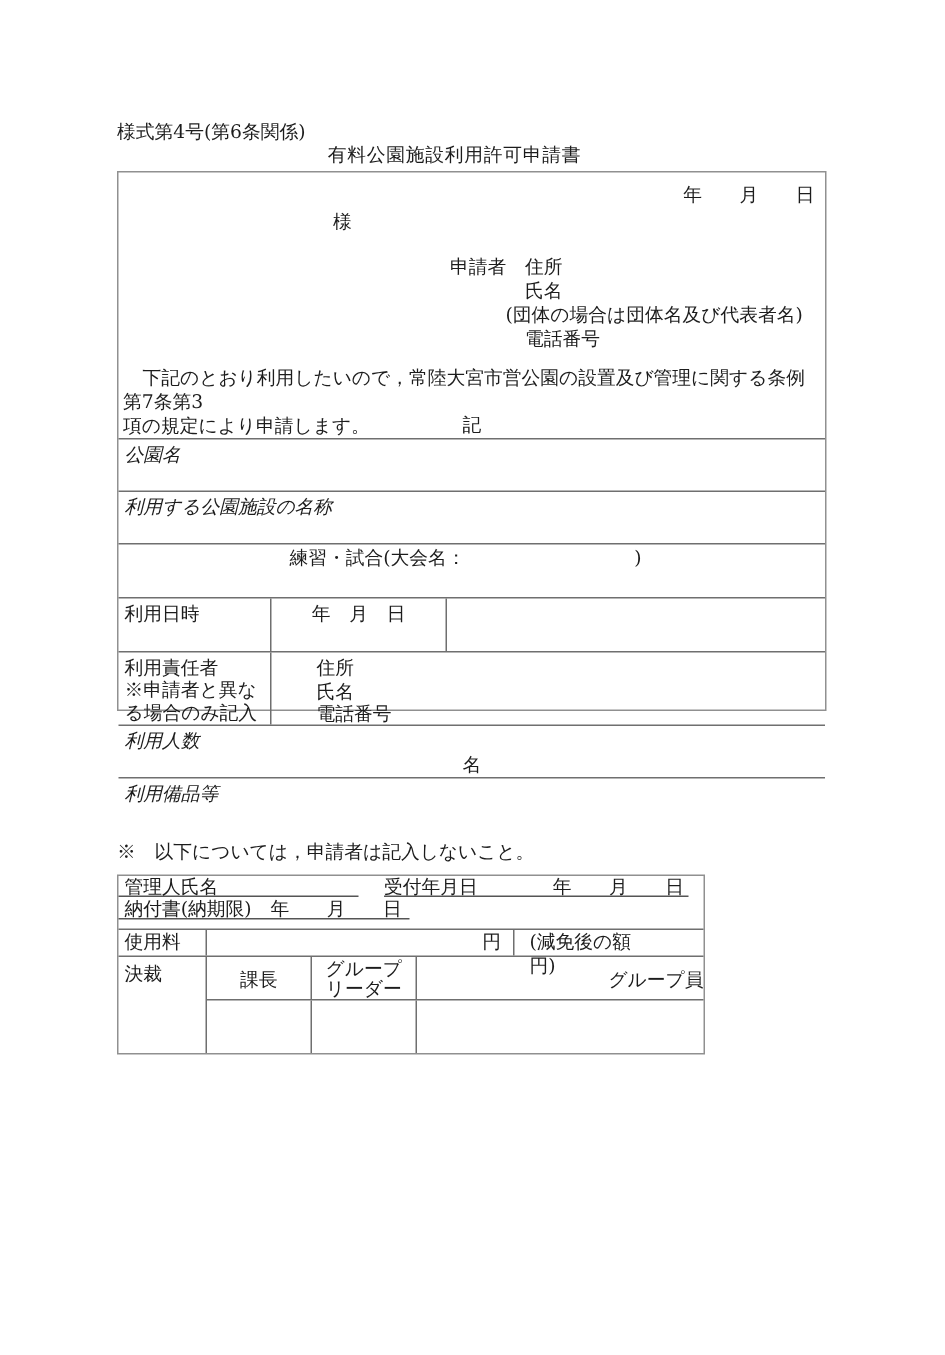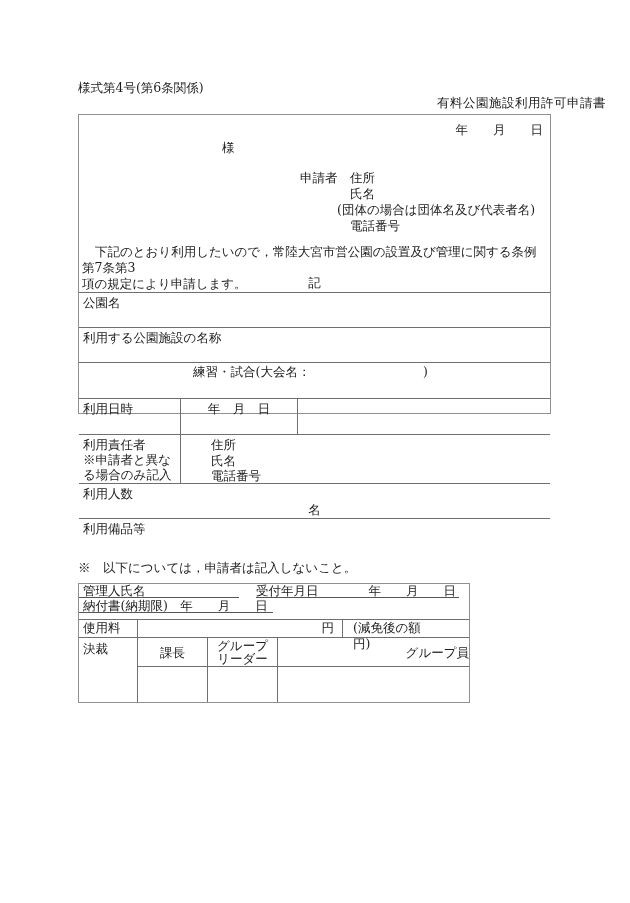--- a/index.html
+++ b/index.html
@@ -6,39 +6,39 @@
   html,body { background:#ffffff; }
   body {
     width:630px; height:903px; position:relative; overflow:hidden;
     font-family:"DejaVu Serif","Liberation Serif",serif;
     color:#1c1c1c; font-size:12.5px; line-height:15px;
   }
   .abs { position:absolute; }
 
   
   .form-number { left:78px; top:80px; }
-  .doc-title   { left:0; top:95px; width:606px; text-align:right; letter-spacing:0.5px; }
+  .doc-title   { left:0; top:95px; width:606px; text-align:center; letter-spacing:0.5px; }
 
   
-  .main-box { left:78px; top:114px; width:473px; height:300px; border:1px solid #909090; }
+  .main-box { left:78px; top:114px; width:473px; height:360px; border:1px solid #909090; }
   .date-line   { top:7px; right:7px; }
   .addressee   { top:25px; left:143px; }
   .app-line1   { top:55px; left:221px; }
   .app-line2   { top:71px; left:271px; }
   .app-line3   { top:87px; left:258px; }
   .app-line4   { top:103px; left:271px; }
   .body-par    { top:129px; left:3px; width:466px; line-height:16px; }
   .body-par .indent { text-indent:13px; }
   .record-mark { top:160px; left:0; width:100%; text-align:center; }
 
   
   .form-table { position:absolute; top:177px; bottom:0; left:0; width:100%;
                 display:flex; flex-direction:column; }
   .row  { border-top:1px solid #6f6f6f; position:relative; width:100%; flex:none; }
-  .lbl  { padding:2px 0 0 4px; }
+  .lbl  { padding:2px 0 0 4px;font-style:italic; }
   .r-park      { height:35px; }
   .r-facility  { height:35px; }
   .r-purpose   { height:36px; }
   .purpose-detail { padding-left:114px; line-height:17px; }
   .r-datetime  { height:36px; display:flex; }
   .r-datetime .c1 { width:102px; border-right:1px solid #6f6f6f; padding:2px 0 0 4px; }
   .r-datetime .c2 { width:117px; border-right:1px solid #6f6f6f; text-align:center; padding-top:2px; }
   .r-datetime .c3 { flex:1; padding:2px 0 0 5px; line-height:16px; }
   .r-resp      { height:49px; display:flex; }
   .r-resp .c1  { width:102px; border-right:1px solid #6f6f6f; padding:2px 0 0 4px; line-height:15px; }

